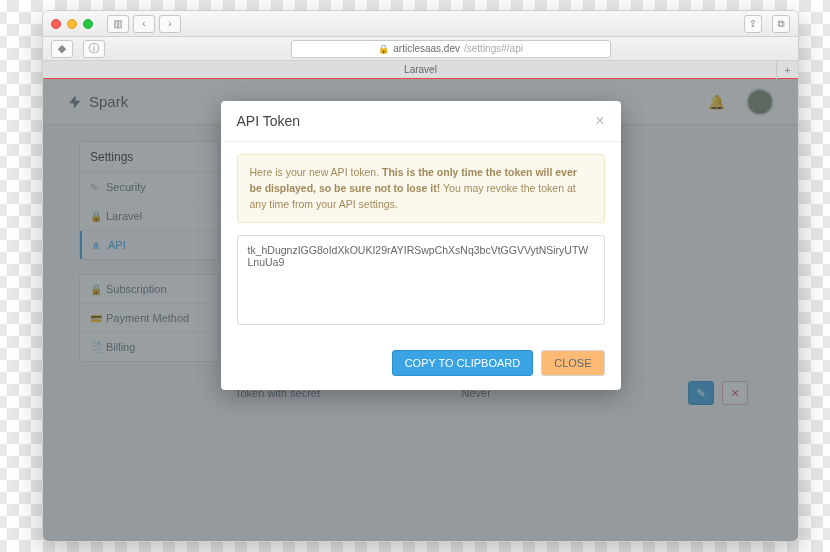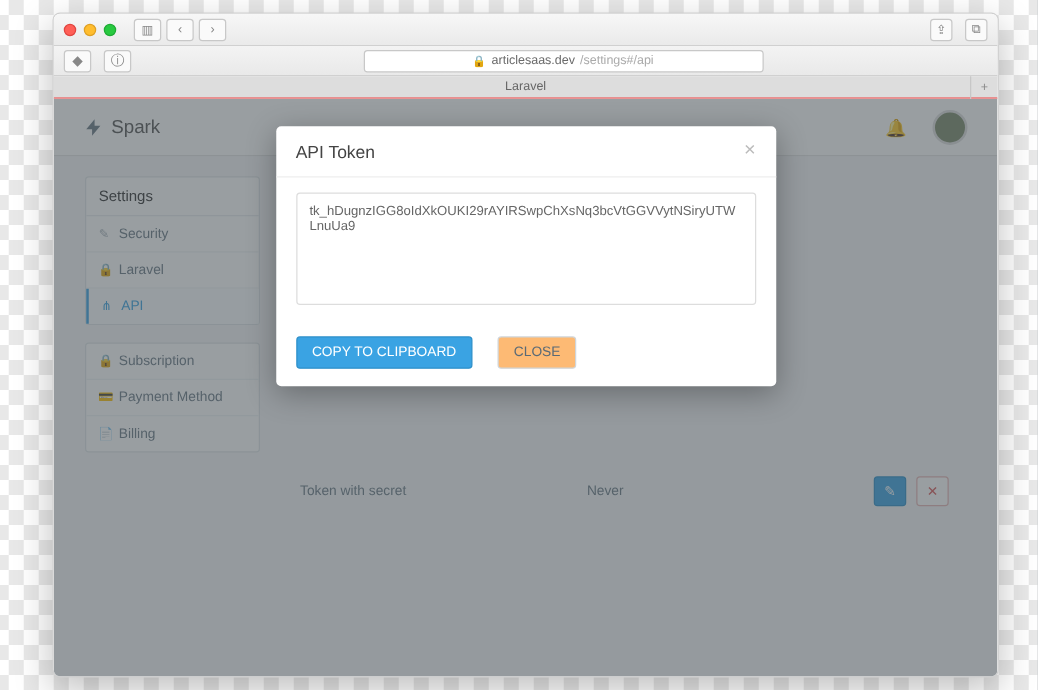--- a/index.html
+++ b/index.html
@@ -22,21 +22,21 @@
 .addr .lock{font-size:9px;color:#888}
 .tabstrip{height:18px;background:#ddd;border-bottom:1px solid #ef4444;display:flex;align-items:center;justify-content:center;font-size:10px;color:#666;position:relative}
 .newtab{position:absolute;right:0;top:0;width:22px;height:18px;border-left:1px solid #c7c7c7;display:flex;align-items:center;justify-content:center;color:#888}
 .app{position:relative;height:464px;background:#f5f7f8;overflow:hidden}
 .appheader{height:46px;background:#fff;border-bottom:1px solid #e5e5e5;display:flex;align-items:center;padding:0 24px;gap:8px}
 .logo{display:flex;align-items:center;gap:6px;color:#555;font-weight:400;font-size:15px}
 .logo svg{width:16px;height:16px}
 .hspacer{flex:1}
 .bell{color:#999;font-size:14px;margin-right:12px;position:relative}
 .avatar{width:28px;height:28px;border-radius:50%;background:#7a8a6a;border:2px solid #ddd}
-.content{display:flex;gap:18px;padding:16px 25px}
+.content{display:flex;gap:2px;padding:16px 36px}
 .sidebar{width:140px;flex:none}
 .panel{background:#fff;border:1px solid #e1e5e8;border-radius:3px;margin-bottom:14px;font-size:11px;color:#5a6a76}
 .phead{padding:8px 10px;border-bottom:1px solid #e8ecef;color:#333;font-size:12px}
 .pitem{padding:8px 10px;border-bottom:1px solid #f0f3f5;display:flex;align-items:center;gap:6px;color:#6b7a86}
 .pitem:last-child{border-bottom:none}
 .pitem.active{border-left:2px solid #3aa3e3;color:#3aa3e3;background:#fafdff}
 .pitem .ico{width:10px;color:#aab3bb;font-size:10px}
 .pitem.active .ico{color:#3aa3e3}
 .main{flex:1}
 .tokenrow{display:flex;align-items:center;padding:10px 14px;font-size:11px;color:#6b7a86}
@@ -47,21 +47,21 @@
 .sqbtn.edit{background:#3aa3e3;border-color:#2d8fc9;color:#fff}
 .sqbtn.del{background:#fff;border-color:#e6b6b6;color:#d95c5c}
 .overlay{position:absolute;inset:0;background:rgba(70,78,84,.55);display:flex;align-items:flex-start;justify-content:center;padding-top:22px}
 .modal{width:400px;background:#fff;border-radius:4px;box-shadow:0 6px 24px rgba(0,0,0,.3)}
 .mhead{padding:12px 16px;border-bottom:1px solid #eee;display:flex;align-items:center;color:#444;font-size:14px}
 .mclose{margin-left:auto;color:#bbb;font-size:16px;line-height:1}
 .mbody{padding:12px 16px}
 .alert{background:#fdf8ed;border:1px solid #f3e7c6;border-radius:3px;padding:10px 12px;font-size:10.5px;color:#a08a5a;line-height:1.5;margin-bottom:12px}
 .alert b{font-weight:600}
 .tokenbox{width:100%;height:90px;border:1px solid #ddd;border-radius:3px;padding:8px 10px;font-size:10.5px;color:#666;resize:none;font-family:inherit}
-.mfoot{padding:10px 16px 14px;display:flex;gap:20px}
+.mfoot{padding:10px 16px 14px;display:flex;justify-content:flex-end;gap:8px}
 .btn{padding:6px 12px;border-radius:3px;font-size:11px;border:1px solid;cursor:pointer}
 .btn.primary{background:#3aa3e3;border-color:#2d8fc9;color:#fff}
 .btn.default{background:#fdba74;border-color:#d0d5d9;color:#5a6a76}
 </style>
 </head>
 <body>
 
 <div class="browser">
   <div class="titlebar">
     <div class="dots">
@@ -152,20 +152,23 @@
       </div>
     </div>
 
     <div class="overlay">
       <div class="modal">
         <div class="mhead">
           <span>API Token</span>
           <span class="mclose">×</span>
         </div>
         <div class="mbody">
+          <div class="alert">
+            <span>Here is your new API token. </span><b>This is the only time the token will ever be displayed, so be sure not to lose it!</b><span> You may revoke the token at any time from your API settings.</span>
+          </div>
           <textarea class="tokenbox" readonly="" style="">tk_hDugnzIGG8oIdXkOUKI29rAYIRSwpChXsNq3bcVtGGVVytNSiryUTWLnuUa9</textarea>
         </div>
         <div class="mfoot">
           <button class="btn primary">COPY TO CLIPBOARD</button>
           <button class="btn default">CLOSE</button>
         </div>
       </div>
     </div>
   </div>
 </div>

